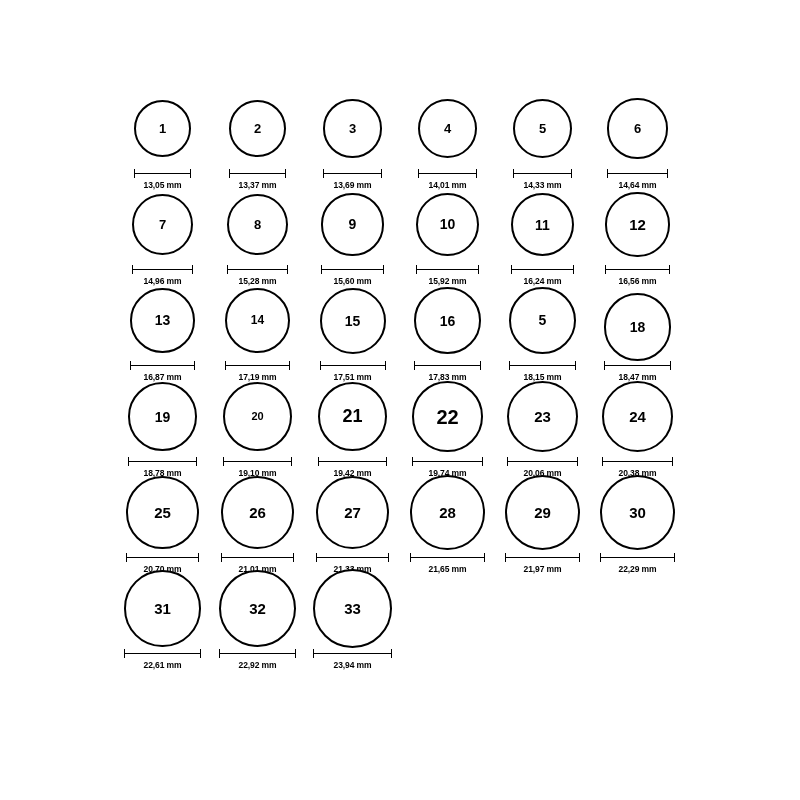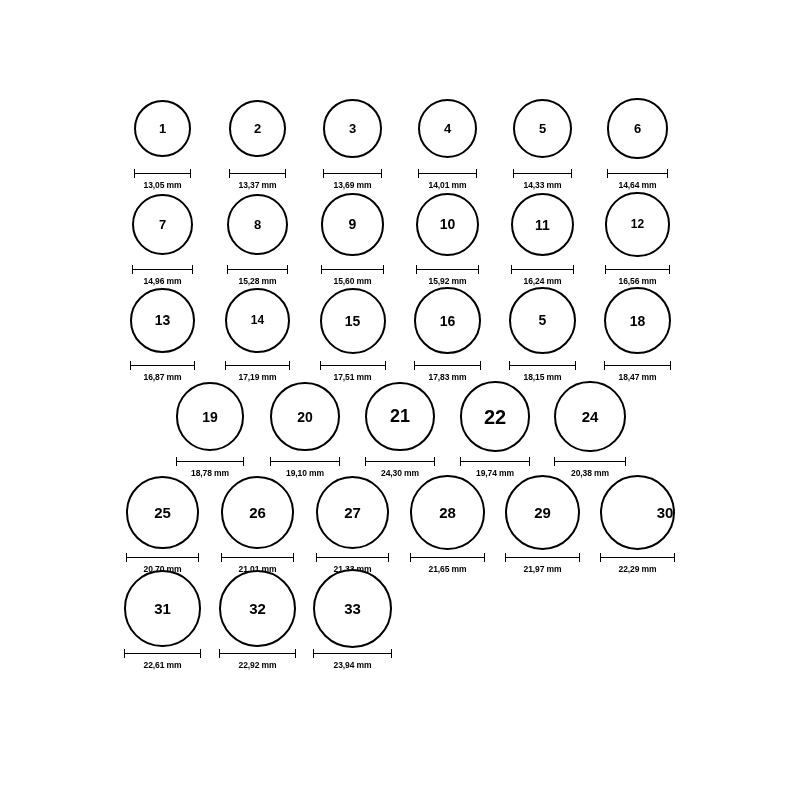--- a/index.html
+++ b/index.html
@@ -215,21 +215,21 @@
             </div>
           </div>
           <div class="measure">
             <div class="bar" style="width: 63.4444px; background: rgb(0, 0, 0);"></div>
           </div>
           <div class="mm-label">16,24 mm</div>
         </div>
         <div class="cell">
           <div class="ring-wrap" style="height: 81px;">
             <div class="ring" style="width: 64.0909px; height: 64.0909px; border-color: rgb(0, 0, 0);">
-              <span class="ring-number" style="font-size: 12px; text-align: center;">12</span>
+              <span class="ring-number" style="font-size: 15px; text-align: center;">12</span>
             </div>
           </div>
           <div class="measure">
             <div class="bar" style="width: 64.0909px; background: rgb(0, 0, 0);"></div>
           </div>
           <div class="mm-label">16,56 mm</div>
         </div>
       </div>
       <div class="row" style="height: 96px;">
         <div class="cell">
@@ -281,21 +281,21 @@
             <div class="ring" style="width: 67.303px; height: 67.303px; border-color: rgb(0, 0, 0);">
               <span class="ring-number" style="font-size: 14px;">5</span>
             </div>
           </div>
           <div class="measure">
             <div class="bar" style="width: 67.303px; background: rgb(0, 0, 0);"></div>
           </div>
           <div class="mm-label">18,15 mm</div>
         </div>
         <div class="cell">
-          <div class="ring-wrap" style="height: 81px;">
+          <div class="ring-wrap" style="height: 81px; align-items: flex-end;">
             <div class="ring" style="width: 67.9495px; height: 67.9495px; border-color: rgb(0, 0, 0);">
               <span class="ring-number" style="font-size: 14px;">18</span>
             </div>
           </div>
           <div class="measure">
             <div class="bar" style="width: 67.9495px; background: rgb(0, 0, 0);"></div>
           </div>
           <div class="mm-label">18,47 mm</div>
         </div>
       </div>
@@ -307,52 +307,63 @@
             </div>
           </div>
           <div class="measure">
             <div class="bar" style="width: 68.5758px; background: rgb(0, 0, 0);"></div>
           </div>
           <div class="mm-label">18,78 mm</div>
         </div>
         <div class="cell">
           <div class="ring-wrap" style="height: 81px;">
             <div class="ring" style="width: 69.2222px; height: 69.2222px; border-color: rgb(0, 0, 0);">
-              <span class="ring-number" style="font-size: 14px;">20</span>
+              <span class="ring-number" style="font-size: 11px;">20</span>
             </div>
           </div>
           <div class="measure">
             <div class="bar" style="width: 69.2222px; background: rgb(0, 0, 0);"></div>
           </div>
           <div class="mm-label">19,10 mm</div>
         </div>
         <div class="cell">
           <div class="ring-wrap" style="height: 81px;">
             <div class="ring" style="width: 69.8687px; height: 69.8687px; border-color: rgb(0, 0, 0);">
               <span class="ring-number" style="font-size: 18px;">21</span>
             </div>
           </div>
           <div class="measure">
             <div class="bar" style="width: 69.8687px; background: rgb(0, 0, 0);"></div>
           </div>
-          <div class="mm-label">24,30 mm</div>
+          <div class="mm-label">19,42 mm</div>
         </div>
         <div class="cell">
           <div class="ring-wrap" style="height: 81px;">
             <div class="ring" style="width: 70.5152px; height: 70.5152px; border-color: rgb(0, 0, 0);">
               <span class="ring-number" style="font-size: 20px;">22</span>
             </div>
           </div>
           <div class="measure">
             <div class="bar" style="width: 70.5152px; background: rgb(0, 0, 0);"></div>
           </div>
           <div class="mm-label">19,74 mm</div>
         </div>
         <div class="cell">
           <div class="ring-wrap" style="height: 81px;">
+            <div class="ring" style="width: 71.1616px; height: 71.1616px; border-color: rgb(0, 0, 0);">
+              <span class="ring-number" style="font-size: 15px;">23</span>
+            </div>
+          </div>
+          <div class="measure">
+            <div class="bar" style="width: 71.1616px; background: rgb(0, 0, 0);"></div>
+          </div>
+          <div class="mm-label">20,06 mm</div>
+        </div>
+        <div class="cell">
+          <div class="ring-wrap" style="height: 81px;">
             <div class="ring" style="width: 71.8081px; height: 71.8081px; border-color: rgb(0, 0, 0);">
               <span class="ring-number" style="font-size: 15px;">24</span>
             </div>
           </div>
           <div class="measure">
             <div class="bar" style="width: 71.8081px; background: rgb(0, 0, 0);"></div>
           </div>
           <div class="mm-label">20,38 mm</div>
         </div>
       </div>
@@ -407,21 +418,21 @@
               <span class="ring-number" style="font-size: 15px;">29</span>
             </div>
           </div>
           <div class="measure">
             <div class="bar" style="width: 75.0202px; background: rgb(0, 0, 0);"></div>
           </div>
           <div class="mm-label">21,97 mm</div>
         </div>
         <div class="cell">
           <div class="ring-wrap" style="height: 81px;">
-            <div class="ring" style="width: 75.6667px; height: 75.6667px; border-color: rgb(0, 0, 0); justify-content: flex-end;">
+            <div class="ring" style="width: 75.6667px; height: 75.6667px; border-color: rgb(0, 0, 0);">
               <span class="ring-number" style="font-size: 15px;">30</span>
             </div>
           </div>
           <div class="measure">
             <div class="bar" style="width: 75.6667px; background: rgb(0, 0, 0);"></div>
           </div>
           <div class="mm-label">22,29 mm</div>
         </div>
       </div>
       <div class="row" style="height: 96px;">

